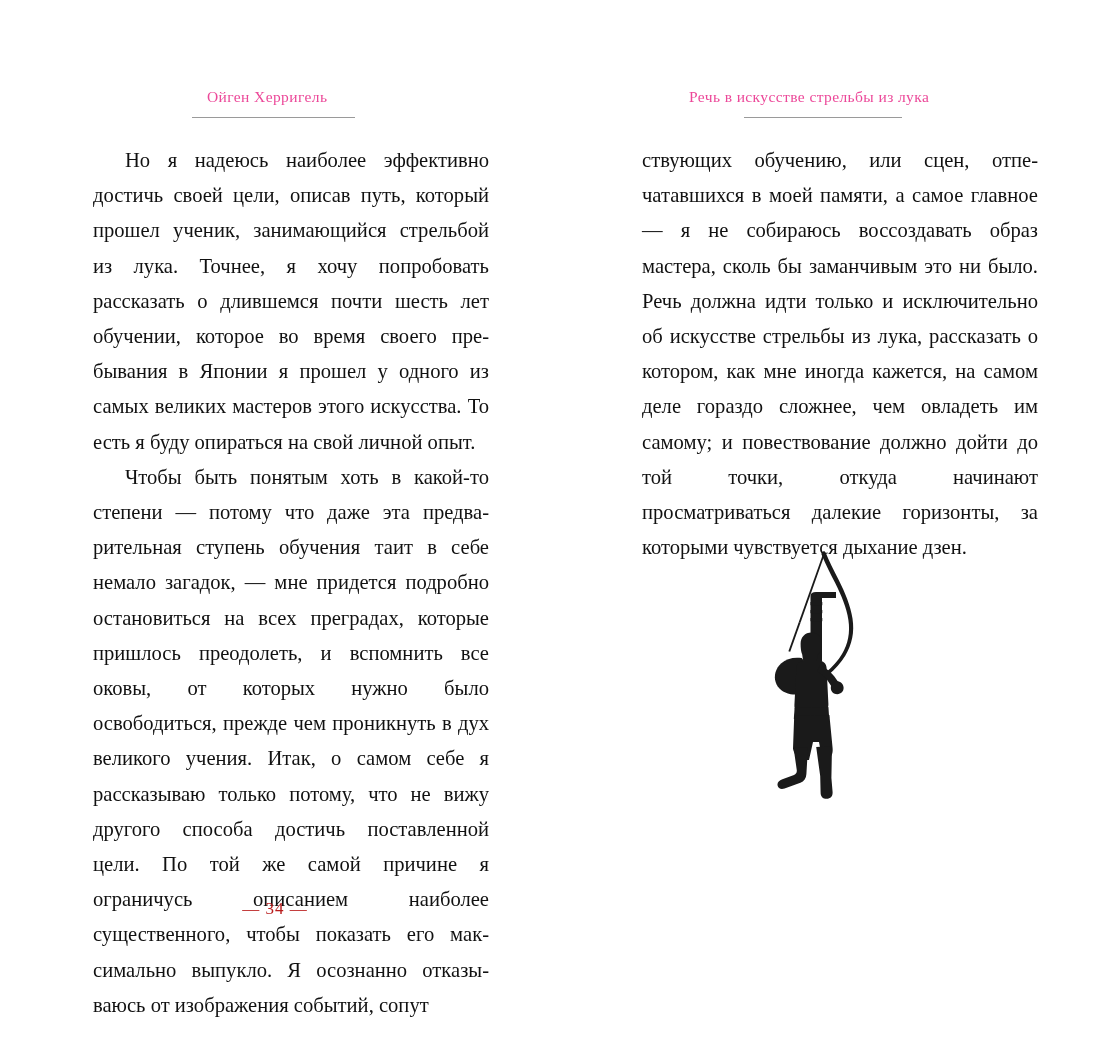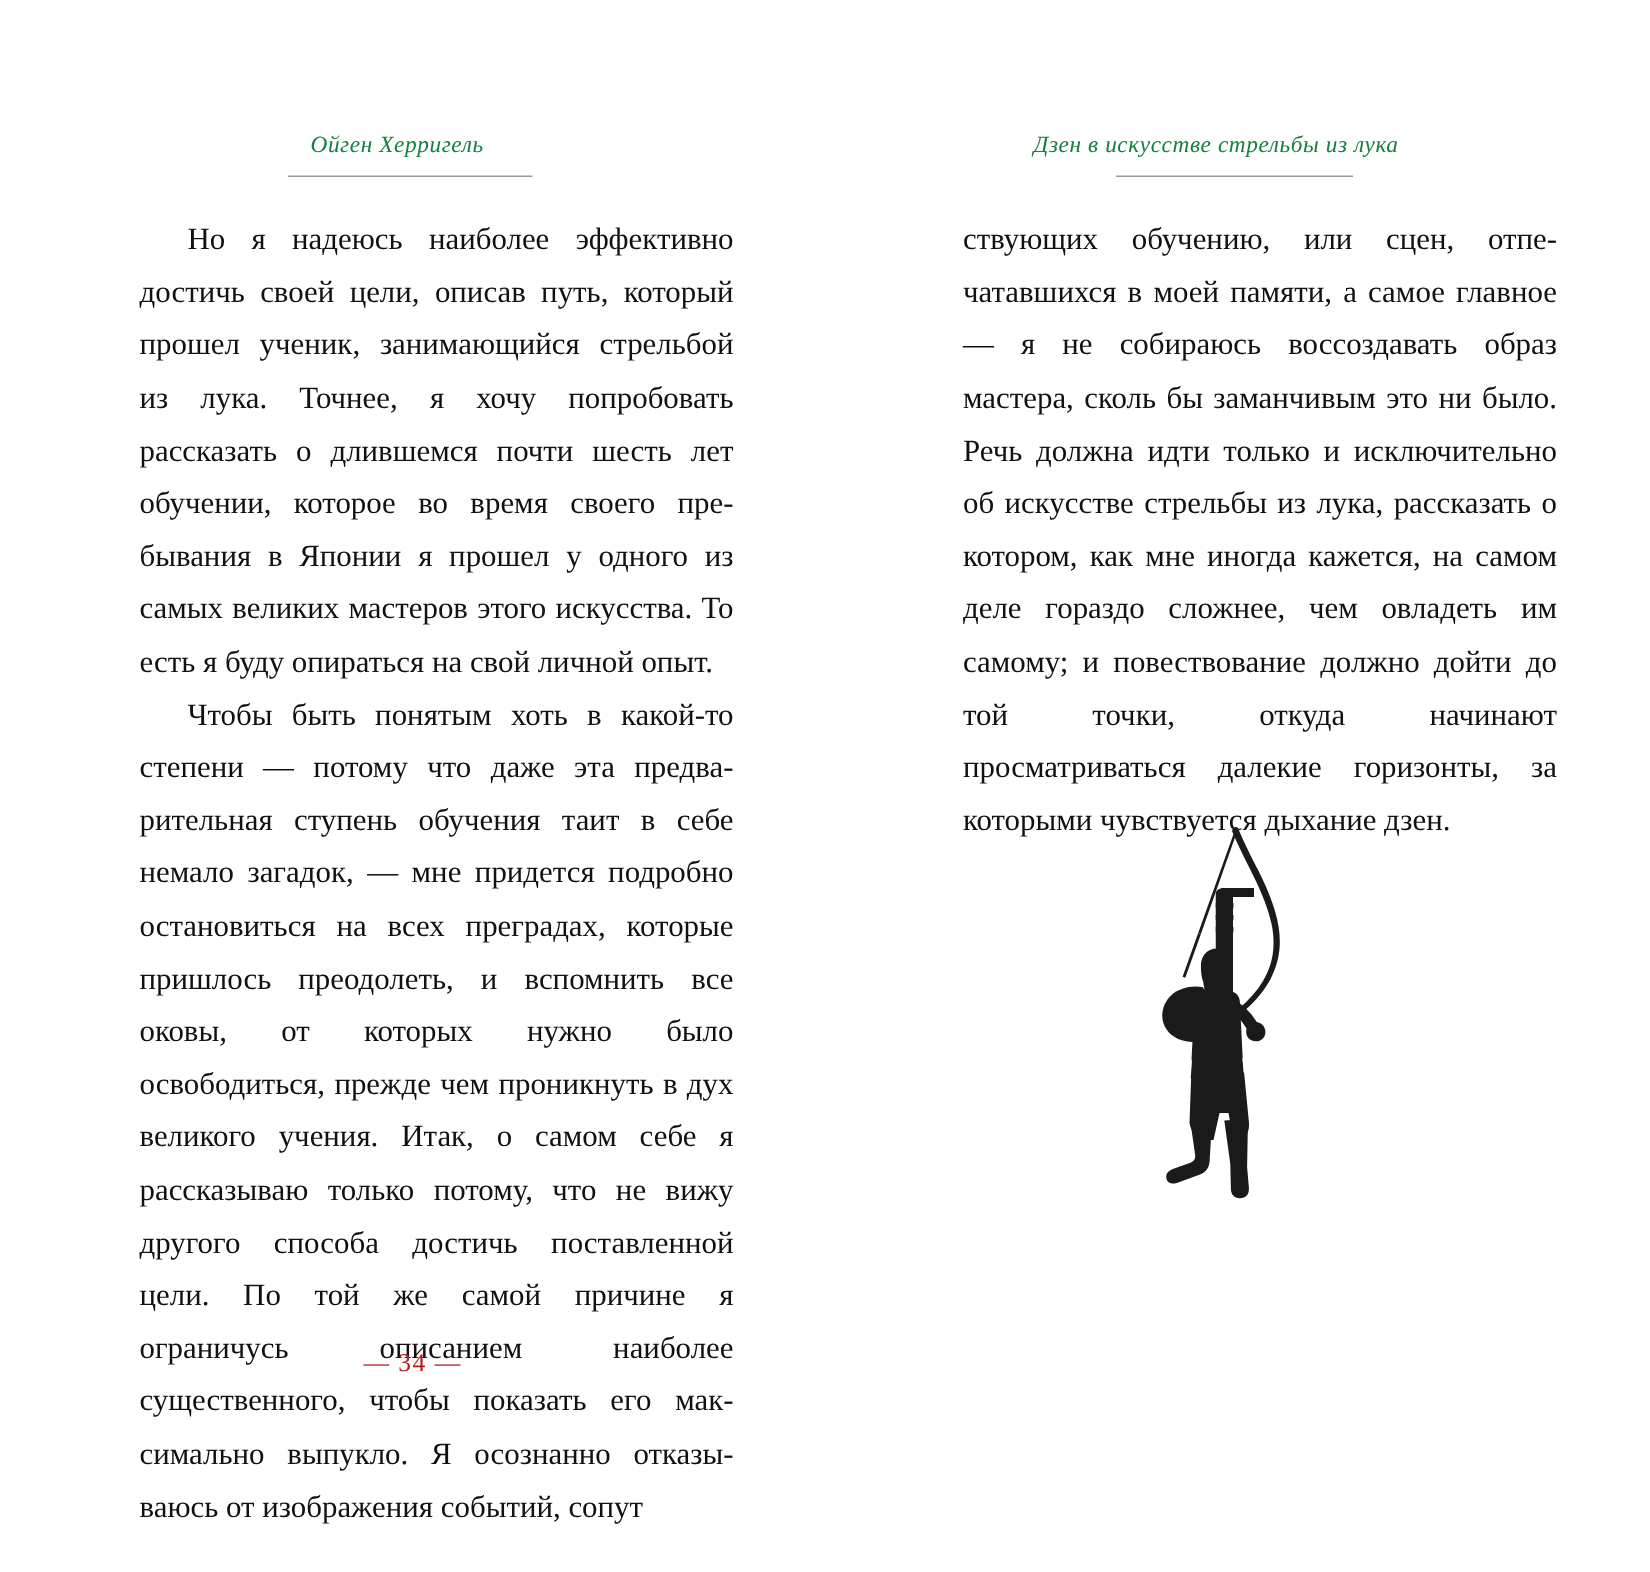--- a/index.html
+++ b/index.html
@@ -15,23 +15,22 @@
     overflow: hidden;
     font-family: "Liberation Serif", "DejaVu Serif", serif;
     color: #111111;
   }
 
   
   .running-head {
     position: absolute;
     font-size: 15.5px;
     letter-spacing: 0.4px;
-    color: #15803d;
+    color: #ec4899;
     white-space: nowrap;
-    font-style: italic;
   }
   .running-head.left  { left: 207px; top: 88px; }
   .running-head.right { left: 689px; top: 88px; }
 
   .head-rule {
     position: absolute;
     height: 1px;
     background: #9a9a9a;
     top: 117px;
   }
@@ -86,21 +85,21 @@
   .illustration svg { display: block; width: 100%; height: 100%; }
 </style>
 </head>
 <body>
 
 <div class="page">
 
   <div class="running-head left">Ойген Херригель</div>
   <div class="head-rule left"></div>
 
-  <div class="running-head right">Дзен в искусстве стрельбы из лука</div>
+  <div class="running-head right">Речь в искусстве стрельбы из лука</div>
   <div class="head-rule right"></div>
 
   <div class="column left">
     <p>Но я надеюсь наиболее эффективно достичь своей цели, описав путь, который прошел ученик, занимающийся стрель­бой из лука. Точнее, я хочу попробовать рассказать о длившемся почти шесть лет обучении, которое во время своего пре­бывания в Японии я прошел у одного из самых великих мастеров этого искусства. То есть я буду опираться на свой личной опыт.</p>
     <p>Чтобы быть понятым хоть в какой-то степени — потому что даже эта предва­рительная ступень обучения таит в себе немало загадок, — мне придется по­дробно остановиться на всех преградах, которые пришлось преодолеть, и вспом­нить все оковы, от которых нужно было освободиться, прежде чем проникнуть в дух великого учения. Итак, о самом себе я рассказываю только потому, что не вижу другого способа достичь по­ставленной цели. По той же самой при­чине я ограничусь описанием наиболее существенного, чтобы показать его мак­симально выпукло. Я осознанно отказы­ваюсь от изображения событий, сопут­</p>
   </div>
 
   <div class="column right">
     <p class="cont">ствующих обучению, или сцен, отпе­чатавшихся в моей памяти, а самое главное — я не собираюсь воссоздавать образ мастера, сколь бы заманчивым это ни было. Речь должна идти только и ис­ключительно об искусстве стрельбы из лука, рассказать о котором, как мне ино­гда кажется, на самом деле гораздо слож­нее, чем овладеть им самому; и повество­вание должно дойти до той точки, отку­да начинают просматриваться далекие горизонты, за которыми чувствуется ды­хание дзен.</p>
   </div>

